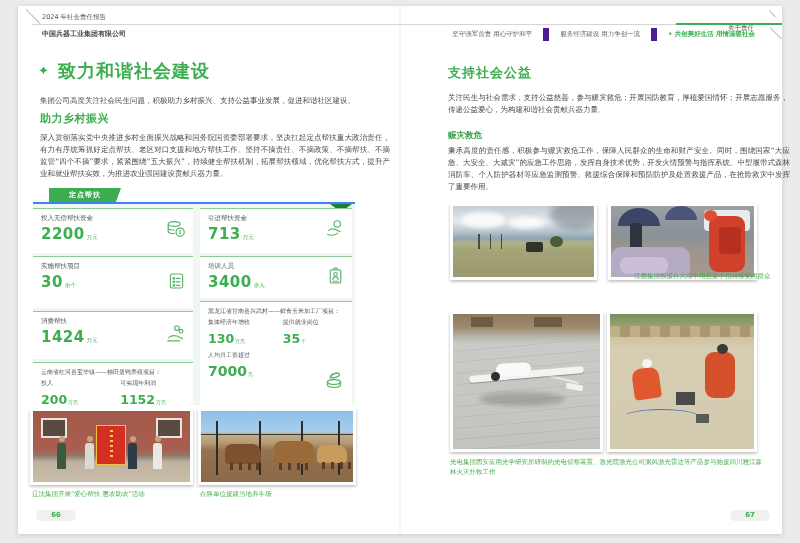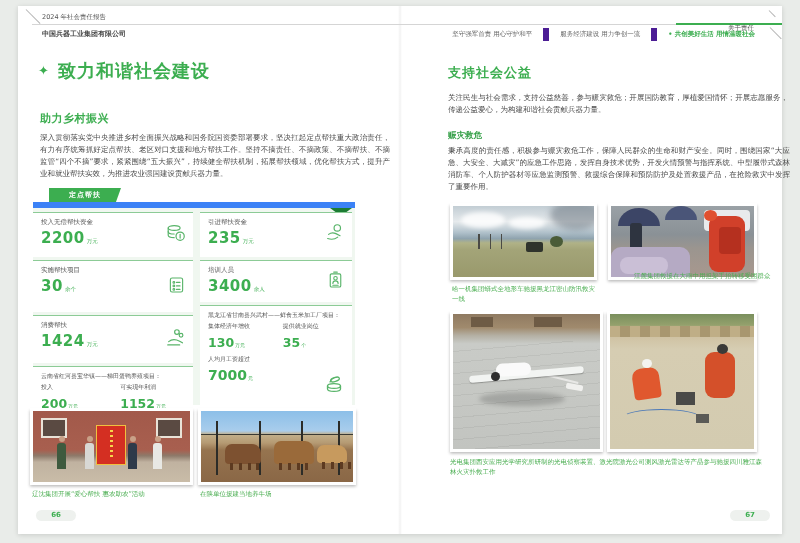--- a/index.html
+++ b/index.html
@@ -35,21 +35,21 @@
   .body-txt   { position:absolute; font-size:7.5px; line-height:1.62; color:#4a4a4a; text-align:justify; }
   .caption    { position:absolute; font-size:6.5px; line-height:1.5; color:#4aae51; }
   .pill       { position:absolute; width:40px; height:11px; background:#eef1ee; border-radius:6px;
                 font-size:7px; font-weight:bold; color:#3cae50; text-align:center; line-height:11px; }
 
   
   .panel-tab { position:absolute; left:31px; top:182px; width:72px; height:14px; background:#3cae50;
                color:#fff; font-size:7px; font-weight:bold; text-align:center; line-height:14px;
                letter-spacing:1px; clip-path:polygon(0 0,100% 0,93% 100%,0 100%); z-index:2; }
   .panel { position:absolute; left:15px; top:196px; width:322px; height:203px;
-           background:#f0f7f0; border-top:6px solid #3b82f6; }
+           background:#f0f7f0; border-top:2px solid #3b82f6; }
   .panel-flag { position:absolute; right:3px; top:0; width:0; height:0;
                 border-left:11px solid transparent; border-right:11px solid transparent;
                 border-top:8px solid #1c7c33; }
   .pcol { position:absolute; top:4px; }
   .pcol1 { left:0; width:160px; }
   .pcol2 { left:167px; width:152px; }
   .card { position:relative; background:#fff; border-top:1px solid #8ccb96; margin-bottom:3px; padding:5px 8px 3px; }
   .card .lbl { font-size:6.5px; color:#555; margin-bottom:1px; }
   .card .num { font-size:15px; font-weight:bold; color:#3cae50; letter-spacing:.5px; line-height:1.1; }
   .card .unit { font-size:5.5px; color:#3cae50; margin-left:2px; }
@@ -142,20 +142,21 @@
     <div class="hdr-about">关于责任</div>
     <div class="hdr-tabs">
       <span class="hdr-tab">坚守强军首责 用心守护和平</span>
       <span class="hdr-tab">服务经济建设 用力争创一流</span>
       <span class="hdr-tab active">共创美好生活 用情温暖社会</span>
     </div>
 
     <div class="pg-title" style="left:20px; top:53px;">
       <span class="star">✦</span><span>致力和谐社会建设</span>
     </div>
+    <div class="body-txt" style="left:22px; top:89px; width:352px;">集团公司高度关注社会民生问题，积极助力乡村振兴、支持公益事业发展，促进和谐社区建设。</div>
     <div class="h3g" style="left:22px; top:105px;">助力乡村振兴</div>
     <div class="body-txt" style="left:22px; top:126px; width:350px;">深入贯彻落实党中央推进乡村全面振兴战略和国务院国资委部署要求，坚决扛起定点帮扶重大政治责任，有力有序统筹抓好定点帮扶、老区对口支援和地方帮扶工作。坚持不摘责任、不摘政策、不摘帮扶、不摘监管“四个不摘”要求，紧紧围绕“五大振兴”，持续健全帮扶机制，拓展帮扶领域，优化帮扶方式，提升产业和就业帮扶实效，为推进农业强国建设贡献兵器力量。</div>
 
     <div class="panel-tab">定点帮扶</div>
     <div class="panel">
       <div class="panel-flag"></div>
 
       <div class="pcol pcol1">
         <div class="card" style="height:45px;">
           <div class="lbl">投入无偿帮扶资金</div>
@@ -206,21 +207,21 @@
               <div class="lbl2">可实现年利润</div>
               <span class="num2">1152</span><span class="unit2">万元</span>
             </div>
           </div>
         </div>
       </div>
 
       <div class="pcol pcol2">
         <div class="card" style="height:45px;">
           <div class="lbl">引进帮扶资金</div>
-          <span class="num">235</span><span class="unit">万元</span>
+          <span class="num">713</span><span class="unit">万元</span>
           <span class="icon">
             <svg width="22" height="22" viewBox="0 0 24 24">
                 <circle cx="14.5" cy="6.5" r="3.5"></circle>
                 <path d="M5 13.5c2.5-2 5.5-2 8-.8l4.5 2.3"></path>
                 <path d="M4 18c3.5 1.2 8 .8 11-1.5"></path>
               </svg>
           </span>
         </div>
         <div class="card" style="height:42px;">
           <div class="lbl">培训人员</div>
@@ -321,21 +322,20 @@
         <div class="ar-umb1"></div>
         <div class="ar-umb2"></div>
         <div class="ar-fig"></div>
         <div class="ar-rescuer"></div>
         <div class="ar-pack"></div>
         <div class="ar-helmet"></div>
         <div class="ar-blanket"></div>
         <div class="ar-fold"></div>
       </div>
     </div>
-    <div class="caption" style="left:434px; top:279px; width:148px;">哈一机集团蟒式全地形车驰援黑龙江密山防汛救灾一线</div>
     <div class="caption" style="left:592px; top:266px; width:146px;margin-left:24px;">江麓集团救援在大雨中用担架手抬转移受困群众</div>
 
     <div class="photo" style="left:432px; top:305px; width:153px; height:141px;">
       <div class="art art-drone">
         <div class="ad-bldg" style="left:12%;"></div>
         <div class="ad-bldg" style="left:55%; width:28px;"></div>
         <div class="ad-roof"></div>
         <div class="ad-shadow"></div>
         <div class="ad-boom"></div>
         <div class="ad-fin"></div>

